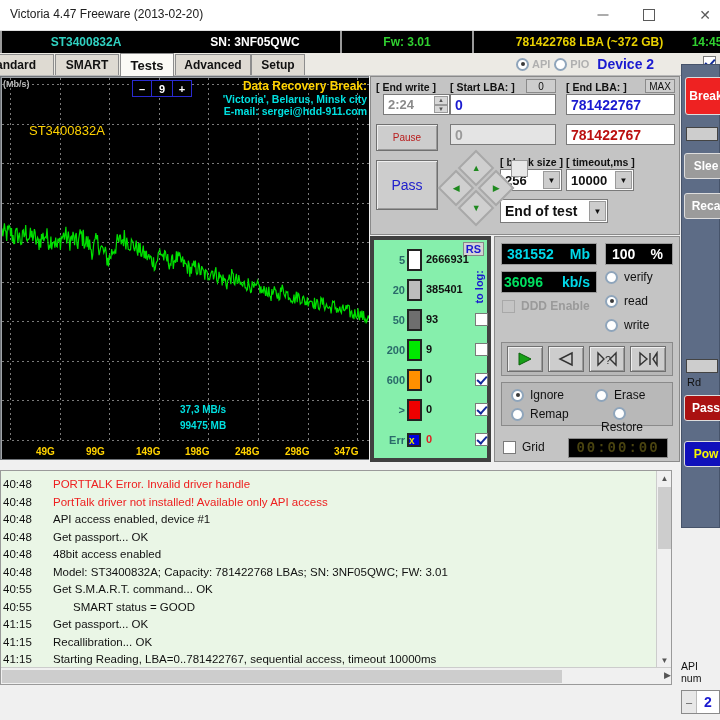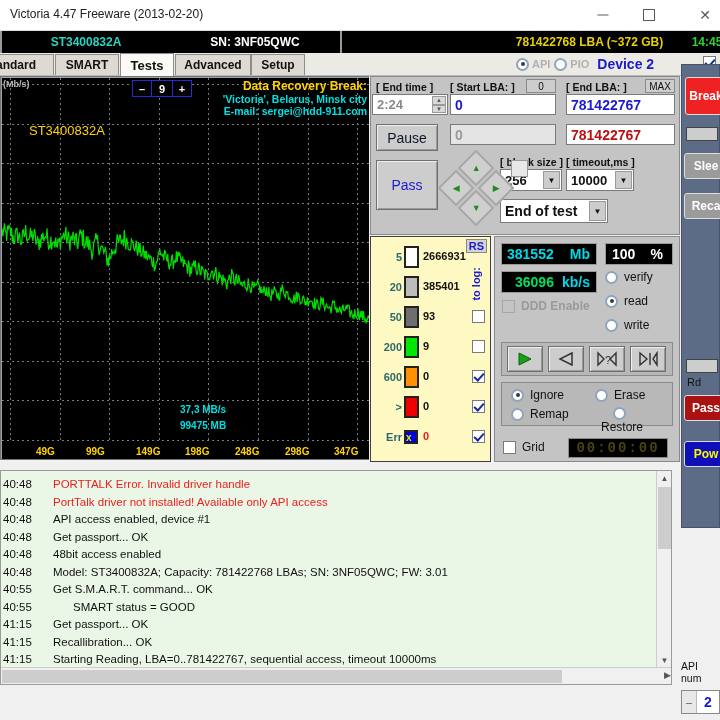--- a/index.html
+++ b/index.html
@@ -59,41 +59,41 @@
   .zoomctl{position:absolute;left:130px;top:2px;height:15px;border:1px solid #2a2ad0;
     background:#000;display:flex;align-items:center;}
   .zoomctl span{display:flex;align-items:center;justify-content:center;height:15px;color:#fff;
     font-size:11px;font-weight:bold;}
   .zoomctl .zs{width:18px;border-right:1px solid #2a2ad0;}
   .zoomctl .zv{width:20px;border-right:1px solid #2a2ad0;}
   .zoomctl .ze{width:18px;}
   .xlbl{position:absolute;bottom:2px;font-size:10px;font-weight:bold;color:#ffd200;}
 
   
-  .legend{position:absolute;left:370px;top:236px;width:121px;height:226px;background:#fef9c3;
-    border:1px solid #404040;box-sizing:border-box;}
+  .legend{position:absolute;left:370px;top:236px;width:121px;height:226px;background:#86efac;
+    border:4px solid #404040;box-sizing:border-box;}
   .lgrow{position:absolute;left:0;width:121px;height:28px;}
   .lgtime{position:absolute;right:0;top:8px;width:30px;text-align:right;font-size:11px;
     font-weight:bold;color:#2a6a6a;}
   .sw{position:absolute;left:33px;top:3px;width:15px;height:22px;border:2px solid #222;
     box-sizing:border-box;}
   .lgcnt{position:absolute;left:52px;top:7px;font-size:11px;font-weight:bold;color:#111;}
   .rslbl{position:absolute;right:3px;top:2px;font-size:11px;font-weight:bold;color:#1a1ad0;
     border:1px solid #888;background:#d4d4d4;padding:0 2px;}
   .tolog{position:absolute;left:99px;top:30px;font-size:11px;font-weight:bold;color:#1a1ad0;
     writing-mode:vertical-rl;transform:rotate(180deg);}
 
   
   .ctlpanel{position:absolute;left:370px;top:76px;width:310px;height:159px;background:#c4c4c4;
     border:1px solid #8a8a8a;box-sizing:border-box;}
   .grp{position:absolute;font-size:10.5px;font-weight:bold;color:#111;white-space:nowrap;}
   .tfield{position:absolute;background:#fff;border:1px solid #7a7a7a;box-sizing:border-box;
     display:flex;align-items:center;padding-left:4px;font-size:14px;font-weight:bold;}
   .btn{position:absolute;background:#cdcdcd;border:1px solid #707070;box-sizing:border-box;
-    display:flex;align-items:center;justify-content:center;font-size:14px;color:#0f172a;cursor:default;
+    display:flex;align-items:center;justify-content:center;font-size:10px;color:#b91c1c;cursor:default;
     box-shadow:inset 1px 1px 0 #efefef, inset -1px -1px 0 #9a9a9a;}
   .smallbtn{position:absolute;background:#cdcdcd;border:1px solid #8a8a8a;box-sizing:border-box;
     display:flex;align-items:center;justify-content:center;font-size:10px;color:#111;cursor:default;}
   .combo{position:absolute;background:#fff;border:1px solid #7a7a7a;box-sizing:border-box;
     display:flex;align-items:center;font-size:13px;font-weight:bold;color:#111;padding-left:4px;}
   .combo .arw{position:absolute;right:1px;top:1px;bottom:1px;width:17px;background:#cdcdcd;
     border:1px solid #9a9a9a;box-sizing:border-box;display:flex;align-items:center;justify-content:center;
     font-size:8px;color:#111;}
   .dpad{position:absolute;left:443px;top:155px;width:66px;height:66px;}
   .dseg{position:absolute;width:26px;height:26px;background:#cfcfcf;border:2px solid #a8a8a8;
@@ -176,20 +176,21 @@
         </div>
     </div>
     <div class="winbtn" style="right:-8px;">
       <div class="gl" style="font-size:14px;">✕</div>
     </div>
   </div>
 
   <div class="infostrip">
     <div class="ibox first" style="left:0px;width:168px;color:#30d0c0;">ST3400832A</div>
     <div class="ibox" style="left:170px;width:170px;color:#ffffff;">SN: 3NF05QWC</div>
+    <div class="ibox" style="left:342px;width:130px;color:#30d030;">Fw: 3.01</div>
     <div class="ibox" style="left:474px;width:211px;color:#e8d000;padding-left:10px;">781422768 LBA (~372 GB)</div>
     <div class="ibox" style="left:687px;width:40px;color:#30d030;border-right:none;">14:45</div>
   </div>
 
   <div class="tabrow">
     <div class="tab" style="left:-22px;width:74px;">andard</div>
     <div class="tab" style="left:55px;width:62px;">SMART</div>
     <div class="tab active" style="left:120px;width:52px;">Tests</div>
     <div class="tab" style="left:175px;width:74px;">Advanced</div>
     <div class="tab" style="left:251px;width:52px;">Setup</div>
@@ -253,22 +254,22 @@
       <div class="xlbl" style="left:84px;">99G</div>
       <div class="xlbl" style="left:134px;">149G</div>
       <div class="xlbl" style="left:183px;">198G</div>
       <div class="xlbl" style="left:233px;">248G</div>
       <div class="xlbl" style="left:283px;">298G</div>
       <div class="xlbl" style="left:332px;">347G</div>
     </div>
   </div>
 
   <div class="ctlpanel">
-    <div class="grp" style="left:5px;top:4px;">[ End time ]</div>
-    <div class="tfield" style="left:1px;top:17px;width:76px;height:21px;color:#8a8a8a;font-size:13px;">
+    <div class="grp" style="left:5px;top:4px;">[ End write ]</div>
+    <div class="tfield" style="left:12px;top:17px;width:67px;height:21px;color:#8a8a8a;font-size:13px;">
       <span>2:24</span>
       <span class="spin">
           <div>▲</div>
           <div>▼</div>
         </span>
     </div>
 
     <div class="grp" style="left:79px;top:4px;">[ Start LBA: ]</div>
     <div class="smallbtn" style="left:155px;top:2px;width:30px;height:14px;">0</div>
     <div class="tfield" style="left:79px;top:17px;width:106px;height:21px;color:#1a1ad0;">0</div>
@@ -371,21 +372,21 @@
   <div class="statpanel">
     <div class="lcd" style="left:6px;top:6px;width:96px;height:22px;">
       <span style="color:#00d8e8;padding-left:5px;">381552</span>
       <span style="color:#00d8e8;position:absolute;right:6px;">Mb</span>
     </div>
     <div class="lcd" style="left:110px;top:6px;width:68px;height:22px;">
       <span style="color:#ffffff;padding-left:6px;">100</span>
       <span style="color:#ffffff;position:absolute;right:9px;">%</span>
     </div>
     <div class="lcd" style="left:6px;top:34px;width:96px;height:22px;">
-      <span style="color:#00e060;padding-left:13px;">36096</span>
+      <span style="color:#00e060;padding-left:2px;">36096</span>
       <span style="color:#00d8e8;position:absolute;right:6px;">kb/s</span>
     </div>
 
     <div class="mode" style="left:7px;top:62px;color:#9a9a9a;">
       <span class="chk" style="border-color:#a8a8a8;background:#c4c4c4;"></span>
       <span style="margin-left:6px;font-weight:bold;">DDD Enable</span>
     </div>
 
     <div class="mode" style="left:110px;top:33px;">
       <span class="rd big"></span>

